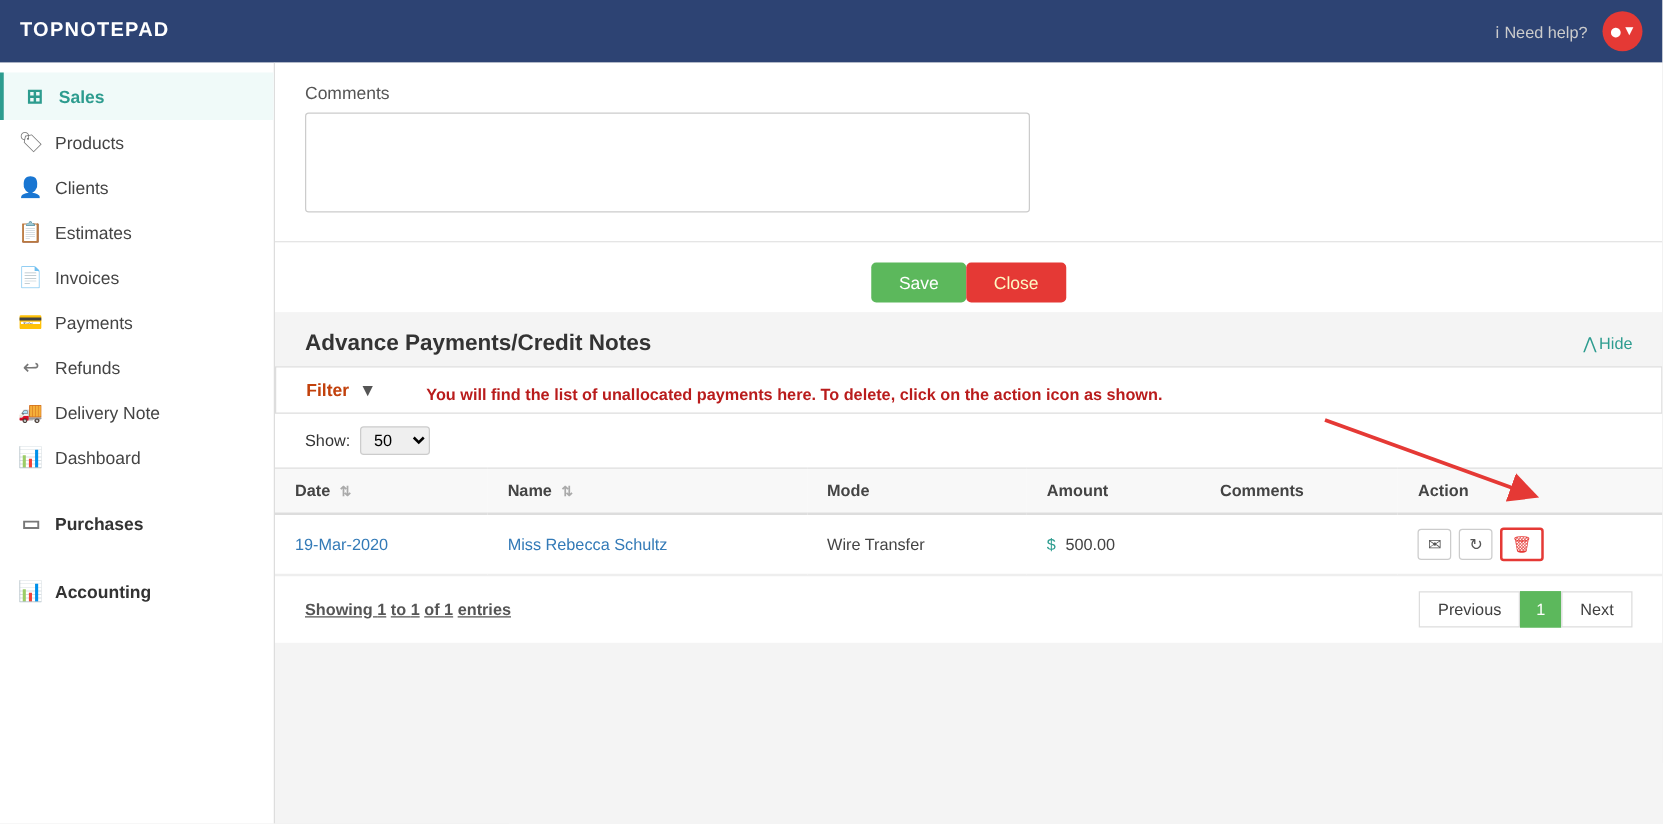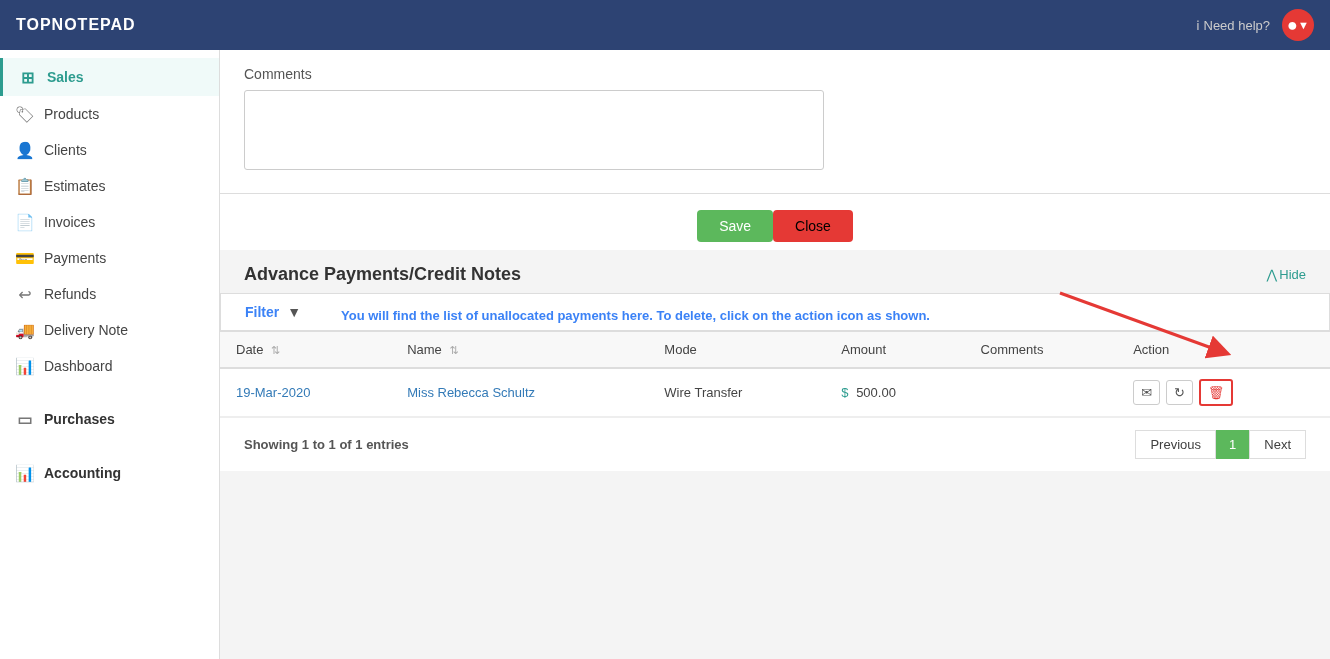--- a/index.html
+++ b/index.html
@@ -119,21 +119,21 @@
       background: #5cb85c;
       color: white;
       border: none;
       padding: 8px 22px;
       border-radius: 4px;
       cursor: pointer;
       font-size: 14px;
     }
     .btn-close {
       background: #e53935;
-      color: #000000;
+      color: #fef9c3;
       border: none;
       padding: 8px 22px;
       border-radius: 4px;
       cursor: pointer;
       font-size: 14px;
     }
 
     
     .ap-section {
       background: #f4f4f4;
@@ -169,25 +169,25 @@
       position: relative;
     }
     .filter-row {
       display: flex;
       align-items: center;
       gap: 8px;
     }
     .filter-label {
       font-size: 14px;
       font-weight: bold;
-      color: #3b82f6;
+      color: #c2410c;
     }
     .filter-icon { color: #555; font-size: 14px; }
     .annotation-text {
-      color: #3b82f6;
+      color: #b91c1c;
       font-weight: bold;
       font-size: 13px;
       position: absolute;
       top: 14px;
       left: 120px;
       width: 700px;
     }
 
     
     .show-row {
@@ -219,21 +219,21 @@
     }
     thead tr {
       background: #f8f8f8;
       border-top: 1px solid #ddd;
       border-bottom: 2px solid #ddd;
     }
     th {
       padding: 10px 16px;
       text-align: left;
       color: #444;
-      font-weight: normal;
+      font-weight: bold;
       white-space: nowrap;
     }
     th .sort-icon { color: #aaa; font-size: 11px; margin-left: 4px; }
     td {
       padding: 10px 16px;
       border-bottom: 1px solid #eee;
       color: #444;
     }
     td.amount-cell {
     }
@@ -262,21 +262,21 @@
     
     .table-footer {
       display: flex;
       align-items: center;
       justify-content: space-between;
       padding: 12px 24px;
       background: white;
       border-top: 1px solid #eee;
     }
     .showing-text { color: #555; font-size: 13px; }
-    .showing-text span { font-weight: bold; }
+    .showing-text span { font-weight: bold; text-decoration: underline; }
     .pagination {
       display: flex;
       align-items: center;
       gap: 0;
     }
     .page-btn {
       border: 1px solid #ddd;
       background: white;
       padding: 6px 14px;
       cursor: pointer;
@@ -388,20 +388,29 @@
 
         <div class="filter-area">
           <div class="filter-row">
             <span class="filter-label">Filter</span>
             <span class="filter-icon">▼</span>
           </div>
 
           <div class="annotation-text">You will find the list of unallocated payments here. To delete, click on the action icon as shown.</div>
         </div>
 
+        <div class="show-row">
+          <span class="show-label">Show:</span>
+          <select class="show-select">
+            <option>50</option>
+            <option>10</option>
+            <option>25</option>
+            <option>100</option>
+          </select>
+        </div>
 
         <div style="position:relative;">
           <table>
             <thead>
               <tr>
                 <th>Date <span class="sort-icon">⇅</span></th>
                 <th>Name <span class="sort-icon">⇅</span></th>
                 <th>Mode</th>
                 <th>Amount</th>
                 <th>Comments</th>

